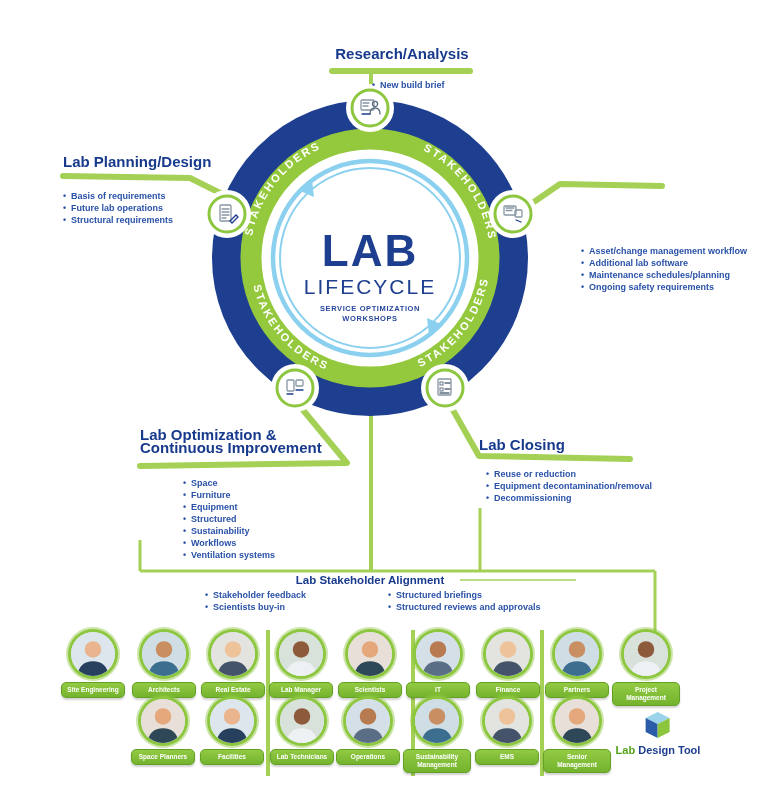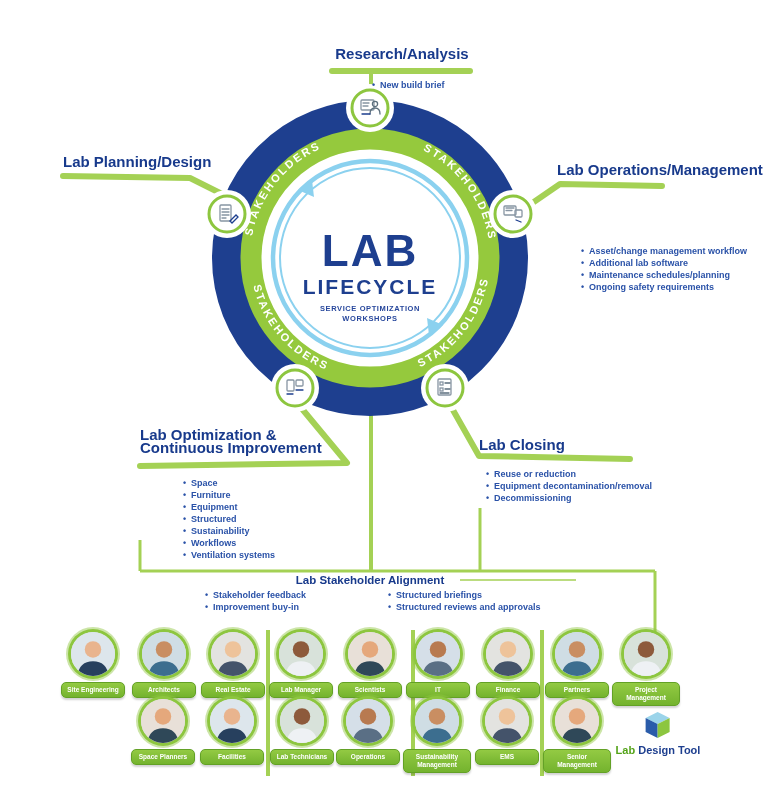--- a/index.html
+++ b/index.html
@@ -3,21 +3,21 @@
 <meta charset="utf-8">
 <style>
   html,body{margin:0;padding:0;background:#ffffff;}
   .canvas{position:relative;width:768px;height:806px;background:#ffffff;overflow:hidden;
           font-family:"Liberation Sans",sans-serif;}
   .layer{position:absolute;left:0;top:0;}
   .abs{position:absolute;}
 
   
   .hub-title{font-size:44px;font-weight:bold;color:#1e3f8f;letter-spacing:2px;line-height:1;}
-  .hub-sub{font-size:21px;font-weight:bold;color:#1e3f8f;letter-spacing:2px;line-height:1;margin-top:3px;}
+  .hub-sub{font-size:21px;font-weight:normal;color:#1e3f8f;letter-spacing:2px;line-height:1;margin-top:3px;}
   .hub-tag{font-size:7.5px;font-weight:bold;color:#27479c;letter-spacing:.6px;line-height:10px;margin-top:7px;}
   .hub-wrap{text-align:center;transform:translate(-50%,-50%);}
 
   
   .sec-head{font-size:15px;font-weight:bold;color:#183a8c;line-height:13px;}
   .sec-head.center{text-align:center;}
   ul.bullets{margin:0;padding:0;list-style:none;}
   ul.bullets li{font-size:9px;color:#2a52a8;font-weight:bold;line-height:12px;padding-left:8px;position:relative;}
   ul.bullets li::before{content:"•";position:absolute;left:0;color:#2a52a8;}
   .align-head{font-size:11.5px;font-weight:bold;color:#183a8c;}
@@ -167,24 +167,26 @@
   <div class="abs" style="left:402px;top:47px;transform:translateX(-50%);width:170px;">
     <div class="sec-head center">Research/Analysis</div>
   </div>
   <ul class="bullets abs" style="left:372px;top:79px;width:110px;">
     <li>New build brief</li>
   </ul>
 
   <div class="abs" style="left:63px;top:155px;width:175px;">
     <div class="sec-head">Lab Planning/Design</div>
   </div>
-
-  <div class="abs" style="left:557px;top:163px;width:210px;">
-    <div class="sec-head">Lab Operations/Management</div>
-  </div>
+  <ul class="bullets abs" style="left:63px;top:190px;width:180px;">
+    <li>Basis of requirements</li>
+    <li>Future lab operations</li>
+    <li>Structural requirements</li>
+  </ul>
+
   <ul class="bullets abs" style="left:581px;top:197px;width:208px;margin-top:48px;">
     <li>Asset/change management workflow</li>
     <li>Additional lab software</li>
     <li>Maintenance schedules/planning</li>
     <li>Ongoing safety requirements</li>
   </ul>
 
   <div class="abs" style="left:140px;top:428px;width:210px;">
     <div class="sec-head">
       <div>Lab Optimization &amp;</div>
@@ -206,21 +208,21 @@
   </div>
   <ul class="bullets abs" style="left:486px;top:468px;width:190px;">
     <li>Reuse or reduction</li>
     <li>Equipment decontamination/removal</li>
     <li>Decommissioning</li>
   </ul>
 
   <div class="abs align-head" style="left:370px;top:574px;transform:translateX(-50%);white-space:nowrap;">Lab Stakeholder Alignment</div>
   <ul class="bullets abs" style="left:205px;top:589px;width:170px;">
     <li>Stakeholder feedback</li>
-    <li>Improvement buy-in</li>
+    <li>Scientists buy-in</li>
   </ul>
   <ul class="bullets abs" style="left:388px;top:589px;width:200px;">
     <li>Structured briefings</li>
     <li>Structured reviews and approvals</li>
   </ul>
 
   <div>
 
     <div class="person" style="left:93px;top:632px;">
       <div class="avatar a0">

